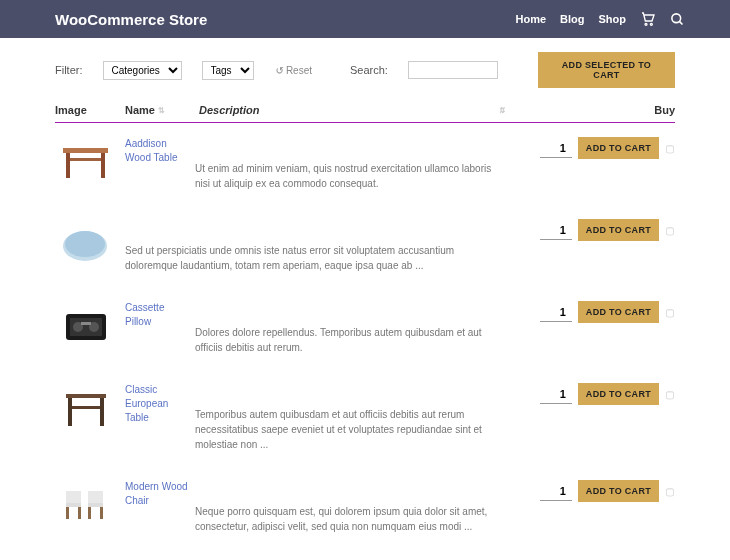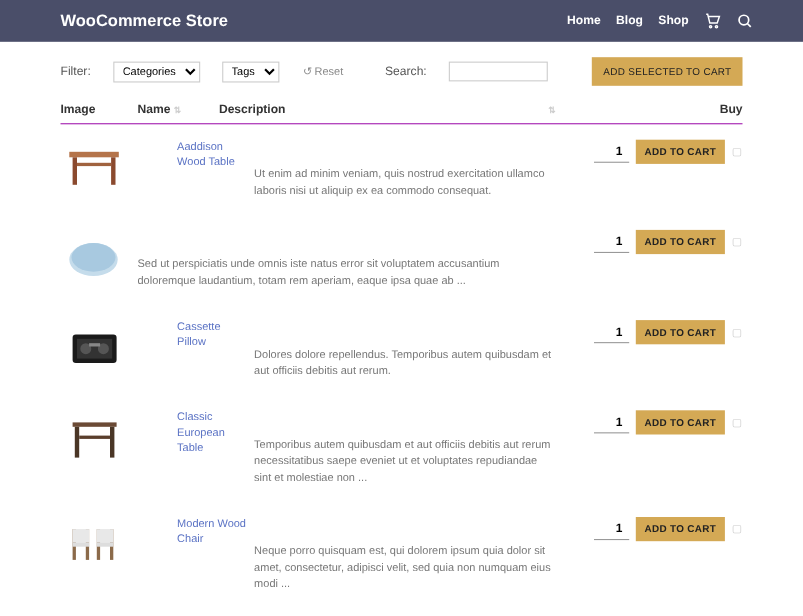--- a/index.html
+++ b/index.html
@@ -10,35 +10,35 @@
     .nav { display: flex; align-items: center; gap: 14px; }
     .nav a { color: #fff; text-decoration: none; font-size: 11px; font-weight: bold; }
     .nav-icon { color: #fff; display: inline-flex; align-items: center; }
 
     .toolbar { display: flex; align-items: center; padding: 14px 55px 10px 55px; gap: 20px; }
     .toolbar-label { font-size: 11px; color: #555; }
     .select-box { font-size: 10px; padding: 2px 4px; border: 1px solid #ccc; background: #fff; }
     .reset-btn { font-size: 10px; color: #888; background: none; border: none; cursor: pointer; display: flex; align-items: center; gap: 2px; margin-left: 2px; }
     .search-input { border: 1px solid #ccc; height: 18px; width: 90px; font-size: 10px; padding: 0 4px; }
     .spacer { flex: 1; }
-    .btn-gold { background: #d4a955; color: #222; border: none; font-size: 9px; font-weight: normal; padding: 8px 10px; cursor: pointer; letter-spacing: 0.3px; }
+    .btn-gold { background: #d4a955; color: #222; border: none; font-size: 9px; font-weight: bold; padding: 8px 10px; cursor: pointer; letter-spacing: 0.3px; }
     .btn-gold-small { background: #d4a955; color: #222; border: none; font-size: 9px; font-weight: bold; padding: 6px 8px; cursor: pointer; letter-spacing: 0.3px; white-space: nowrap; }
 
     .table-wrap { padding: 0 55px; }
     .thead { display: flex; align-items: center; border-bottom: 1px solid #a21caf; padding: 6px 0; }
     .th { font-size: 11px; color: #333; font-weight: bold; display: flex; align-items: center; gap: 3px; }
     .col-image { width: 70px; }
     .col-name { width: 74px; }
-    .col-desc { flex: 1; }
+    .col-desc { flex: 1; font-style: italic; }
     .col-buy { width: 160px; text-align: right; justify-content: flex-end; }
     .sort-icon { color: #ccc; font-size: 8px; }
 
     .row { display: flex; align-items: flex-start; padding: 14px 0; }
     .cell-image { width: 70px; display: flex; align-items: flex-start; }
-    .cell-name { width: 70px; font-size: 10px; color: #5a72c4; line-height: 1.4; padding-right: 6px; margin-left: 36px; }
+    .cell-name { width: 70px; font-size: 10px; color: #5a72c4; line-height: 1.4; padding-right: 6px; }
     .cell-name a { color: #5a72c4; text-decoration: none; }
     .cell-desc { flex: 1; font-size: 10px; color: #777; line-height: 1.5; padding-right: 10px; margin-top: 24px; }
     .cell-buy { width: 160px; display: flex; align-items: center; gap: 6px; justify-content: flex-end; }
     .qty-input { width: 32px; height: 20px; text-align: right; font-size: 11px; font-weight: bold; border: none; border-bottom: 1px solid #999; padding-right: 6px; }
     .wishlist-icon { color: #ccc; font-size: 10px; width: 10px; text-align: center; }
 
     .product-img { width: 60px; height: 50px; display: flex; align-items: center; justify-content: center; }
   </style>
 </head>
 <body>

